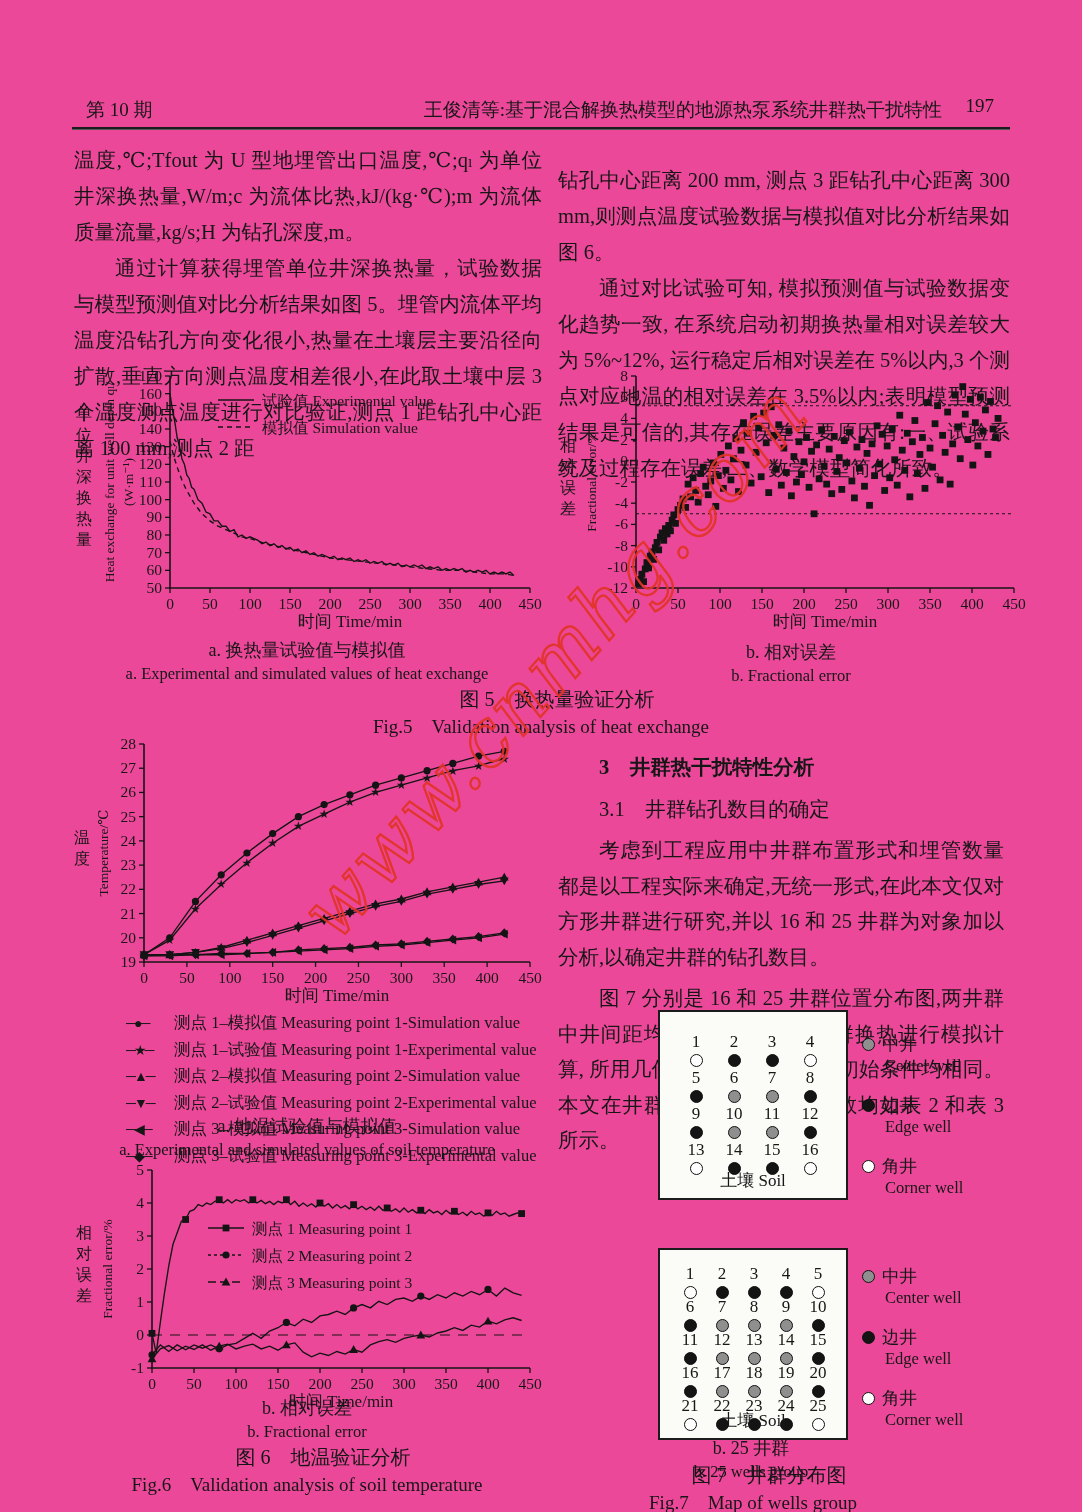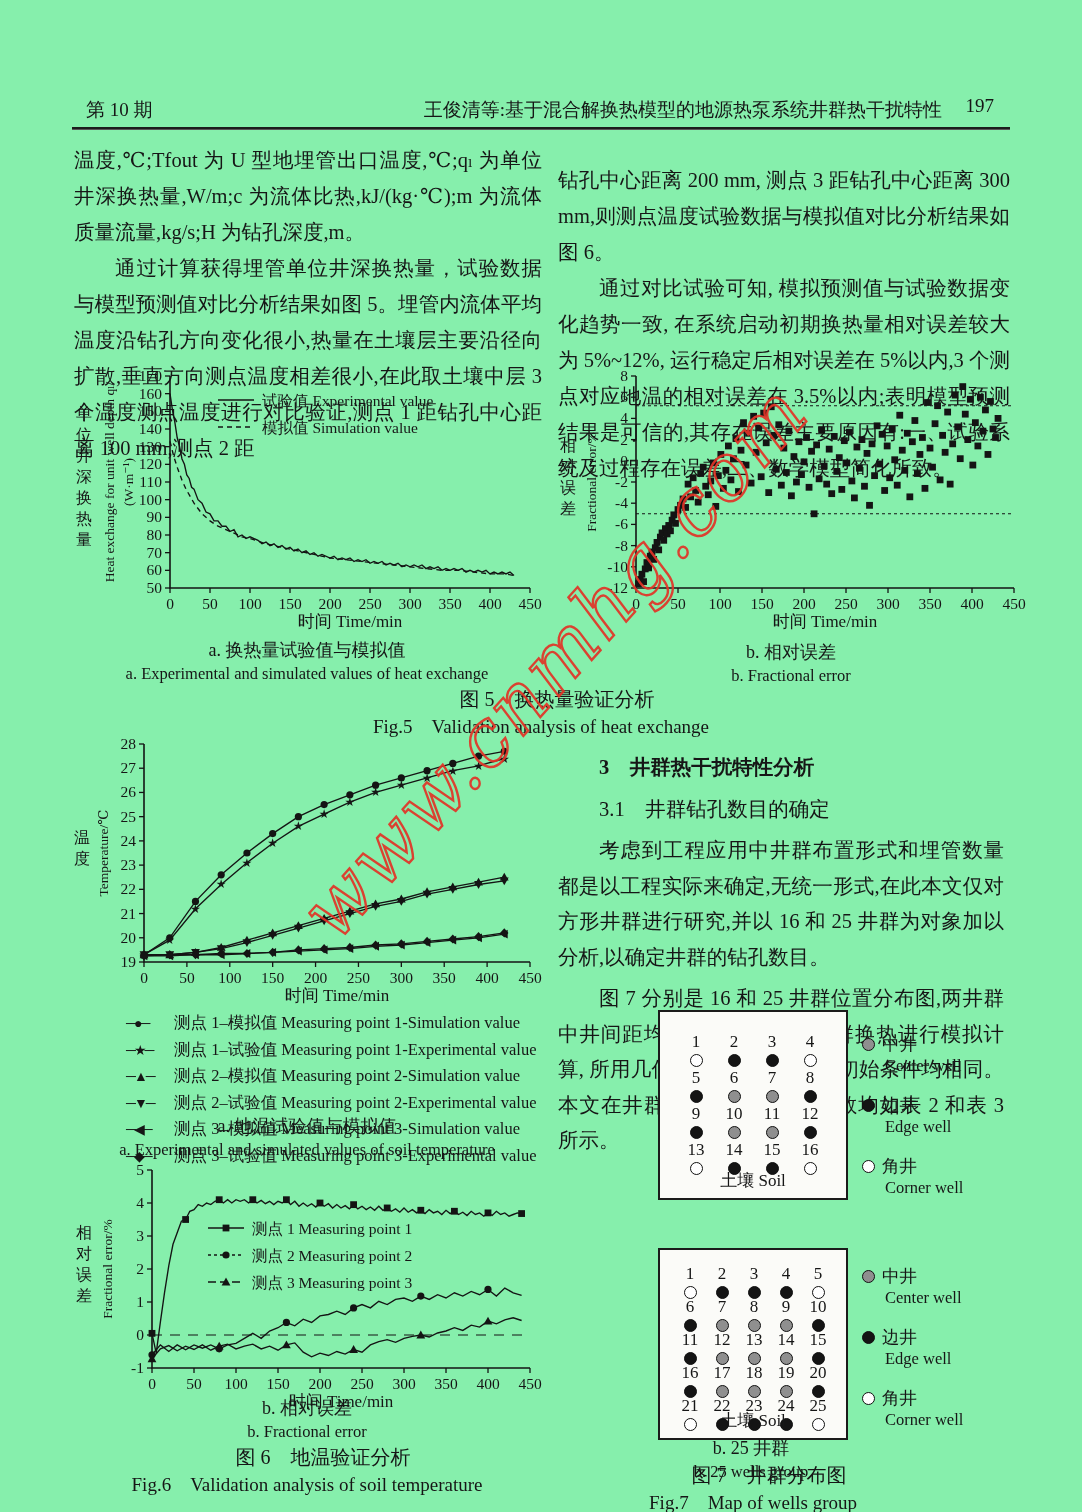--- a/index.html
+++ b/index.html
@@ -1,16 +1,16 @@
 <!DOCTYPE html>
 <html><head>
 <meta charset="utf-8">
 <style>
   html,body{margin:0;padding:0;background:#e8e8e6;}
-  .page{position:relative;width:1082px;height:1512px;background:#86efac;margin:0 auto;
+  .page{position:relative;width:1082px;height:1512px;background:#ec4899;margin:0 auto;
         font-family:"Liberation Serif","DejaVu Serif",serif;color:#161616;overflow:hidden;}
   .abs{position:absolute;}
   
   .hdr{font-size:19px;}
   .hdr-title{left:140px;right:140px;top:97px;text-align:right;}
   .hdr-rule{left:72px;top:127px;width:938px;height:2px;background:#1c1c1c;border-bottom:1px solid #555;}
   
   .col p{margin:0;font-size:20.5px;line-height:36px;text-align:justify;}
   .indent{text-indent:2em;}
   

